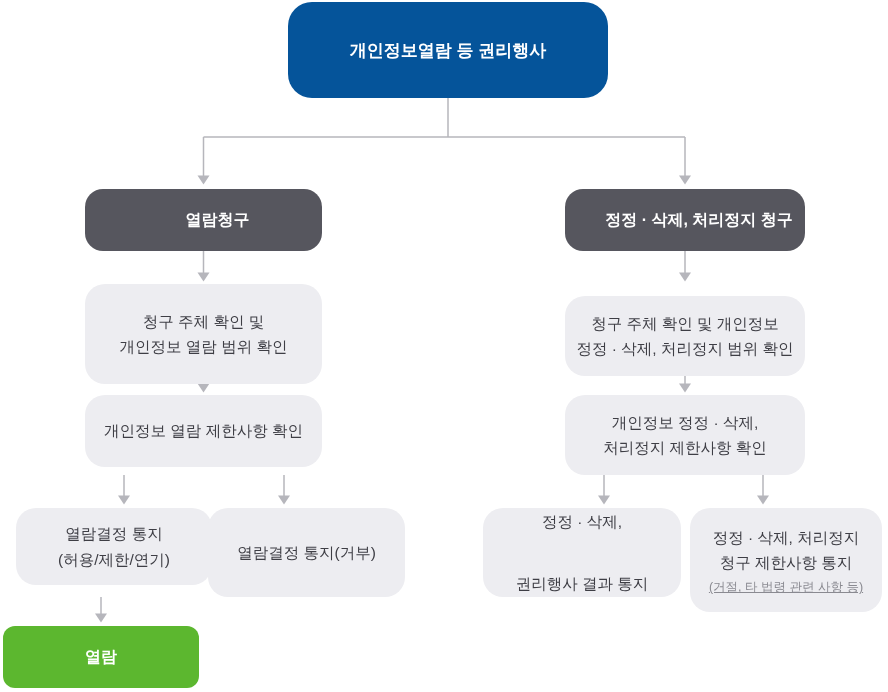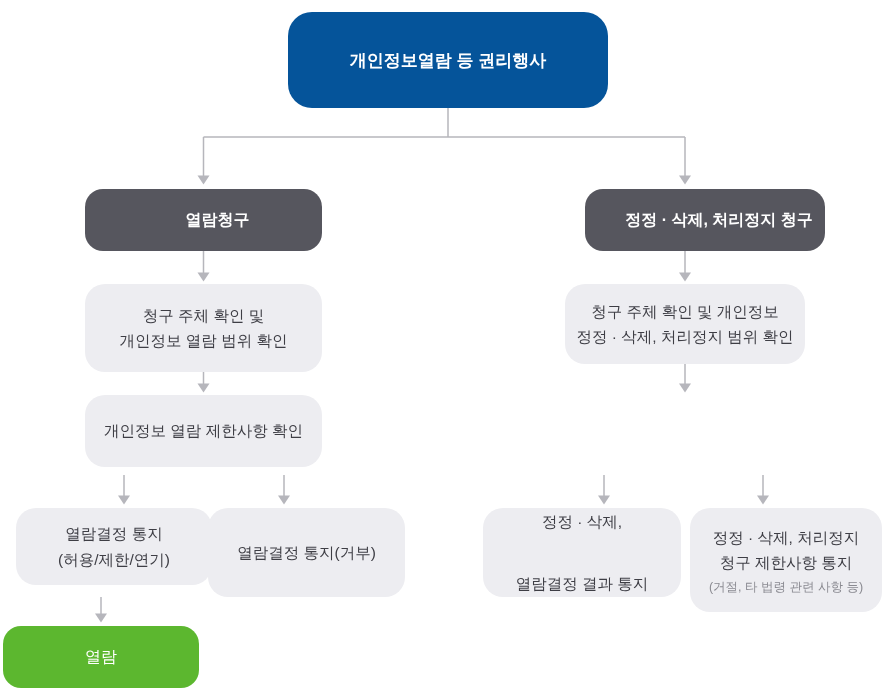--- a/index.html
+++ b/index.html
@@ -8,30 +8,30 @@
     font-family:"Liberation Sans","DejaVu Sans",sans-serif;overflow:hidden;
   }
   .box{
     position:absolute;display:flex;flex-direction:column;align-items:center;
     justify-content:center;text-align:center;box-sizing:border-box;
   }
   .box .ln{display:block;}
   .blue{background:#05549A;color:#ffffff;font-weight:bold;font-size:17px;border-radius:24px;}
   .dark{background:#56565E;color:#ffffff;font-weight:bold;font-size:16px;border-radius:18px;padding-left:28px;}
   .light{background:#EDEDF1;color:#3E3E45;font-size:15.5px;line-height:1.62;border-radius:20px;font-weight:400;}
-  .green{background:#5CB72F;color:#ffffff;font-weight:normal;font-size:16px;border-radius:18px;}
-  .note{font-size:12.5px;color:#8A8A91;margin-top:5px;line-height:1.2;}
+  .green{background:#5CB72F;color:#ffffff;font-weight:bold;font-size:16px;border-radius:12px;}
+  .note{font-size:12.5px;color:#8A8A91;margin-top:5px;line-height:1.2;text-decoration:underline;}
   #connectors{position:absolute;left:0;top:0;pointer-events:none;}
 
   
-  #root-box   {left:288px;top:12px;  width:320px;height:96px;}
+  #root-box   {left:288px;top:2px;  width:320px;height:96px;}
   #l-header   {left:85px; top:189px;width:237px;height:62px;}
-  #r-header   {left:565px;top:189px;width:240px;height:62px;margin-left:20px;}
-  #l-step1    {left:85px; top:284px;width:237px;height:88px;align-items:center;}
-  #r-step1    {left:565px;top:284px;width:240px;height:80px;}
+  #r-header   {left:565px;top:189px;width:240px;height:62px;}
+  #l-step1    {left:85px; top:284px;width:237px;height:100px;align-items:center;}
+  #r-step1    {left:565px;top:296px;width:240px;height:80px;}
   #l-step2    {left:85px; top:395px;width:237px;height:72px;}
   #r-step2    {left:565px;top:395px;width:240px;height:80px;}
   #l-out-0    {left:16px;  top:508px;width:196px;height:77px;}
   #l-out-1    {left:208px;top:508px;width:197px;height:89px;align-items:center;}
   #r-out-0    {left:483px;top:508px;width:198px;height:89px;gap:37px;}
   #r-out-1    {left:690px;top:508px;width:192px;height:104px;}
   #final-box  {left:3px;  top:626px;width:196px;height:62px;}
 </style>
 </head>
 <body>
@@ -95,24 +95,28 @@
 
   <div id="r-header" class="box dark">
     <span class="ln">정정 · 삭제, 처리정지 청구</span>
   </div>
 
   <div id="r-step1" class="box light">
     <span class="ln">청구 주체 확인 및 개인정보</span>
     <span class="ln">정정 · 삭제, 처리정지 범위 확인</span>
   </div>
 
+  <div id="r-step2" class="box light">
+    <span class="ln">개인정보 정정 · 삭제,</span>
+    <span class="ln">처리정지 제한사항 확인</span>
+  </div>
 
   <div id="r-out-0" class="box light">
     <span class="ln">정정 · 삭제,</span>
-    <span class="ln">열람결정 결과 통지</span>
+    <span class="ln">권리행사 결과 통지</span>
   </div>
 
   <div id="r-out-1" class="box light">
     <span class="ln">정정 · 삭제, 처리정지</span>
     <span class="ln">청구 제한사항 통지</span>
     <span class="ln note">(거절, 타 법령 관련 사항 등)</span>
   </div>
 
 </div>
 

